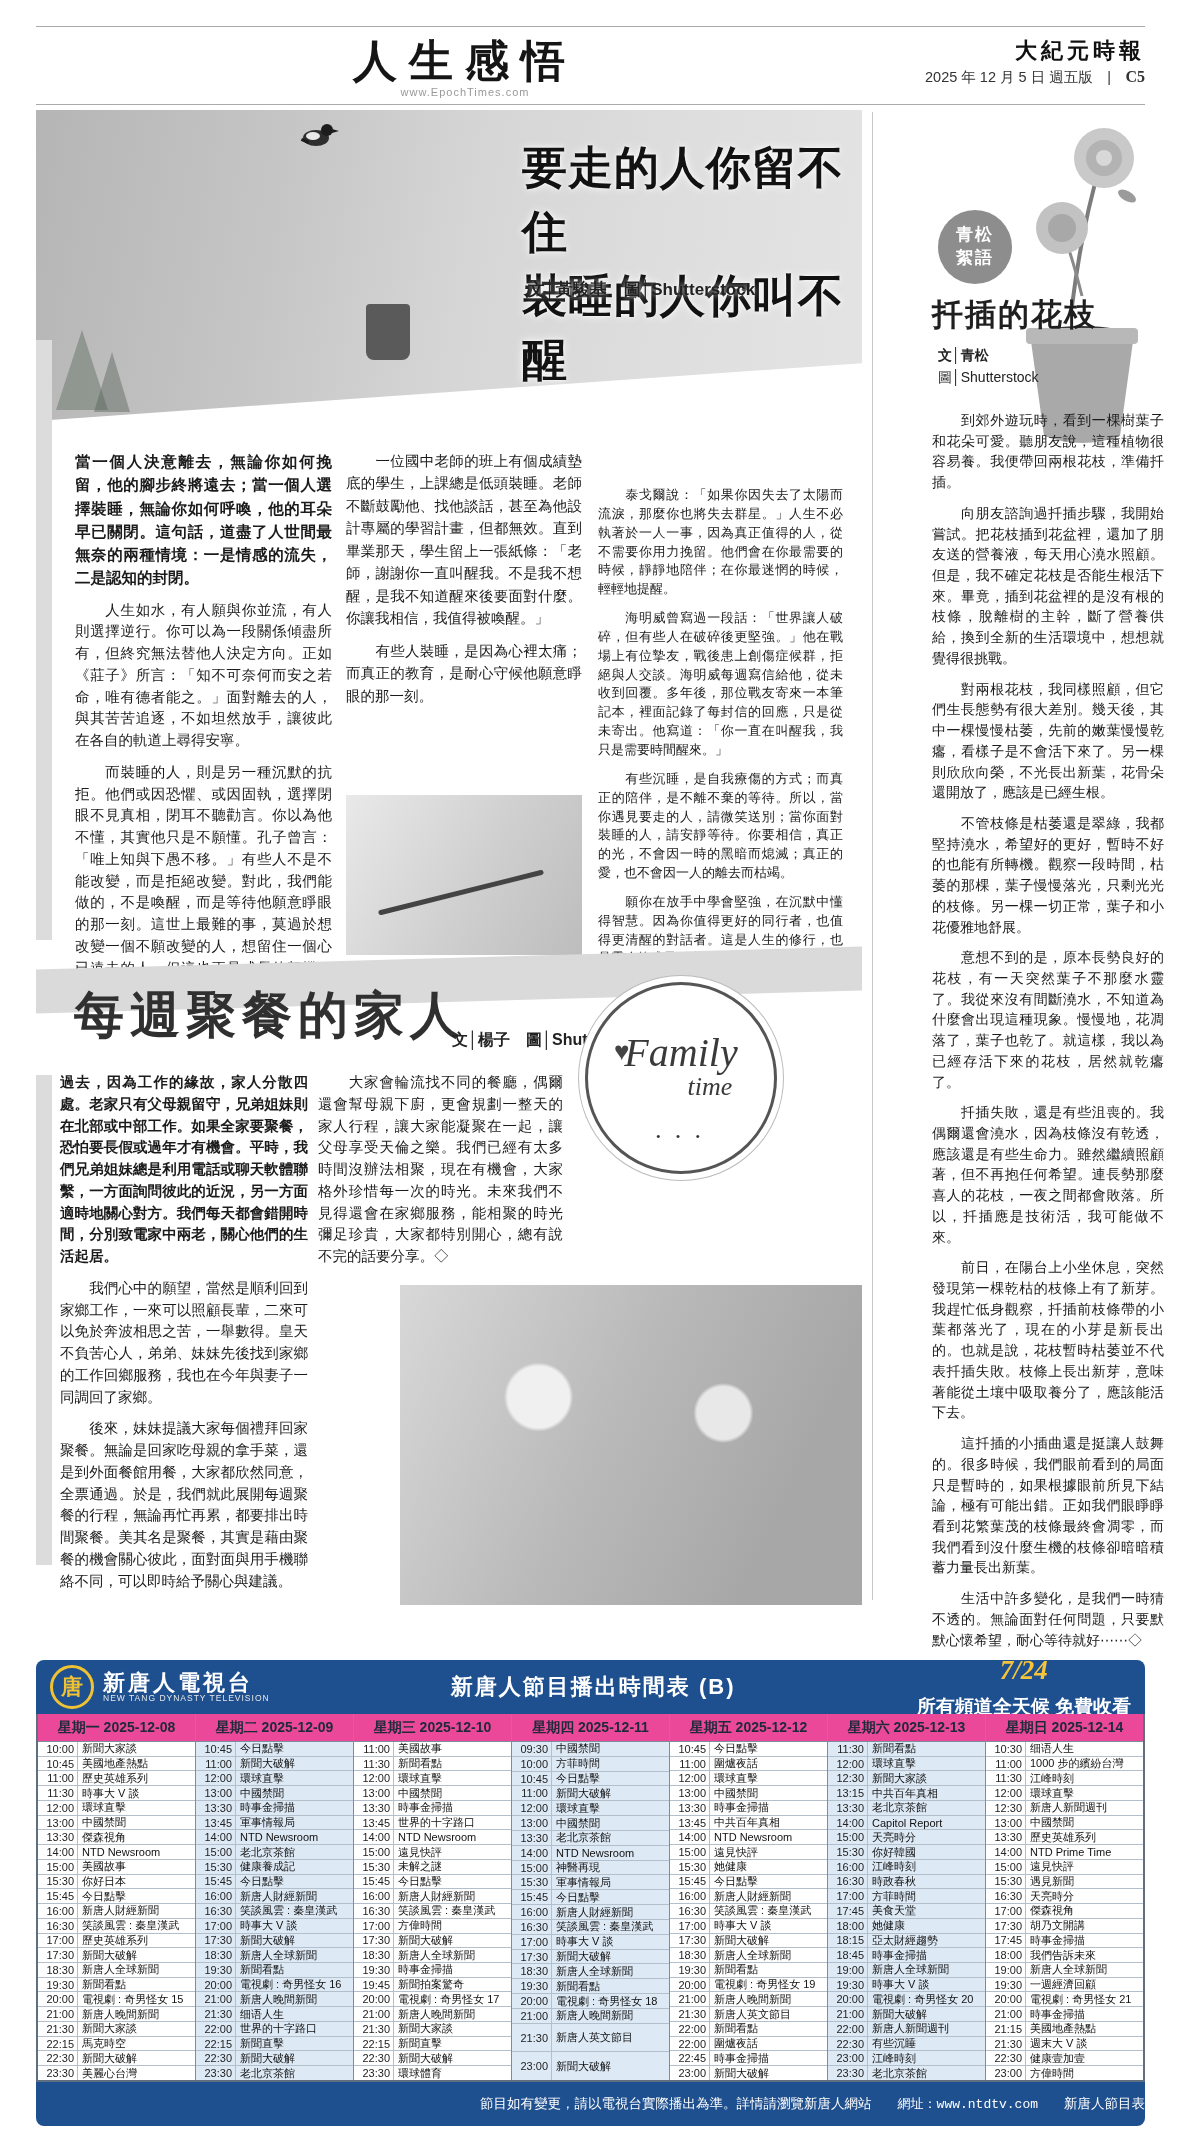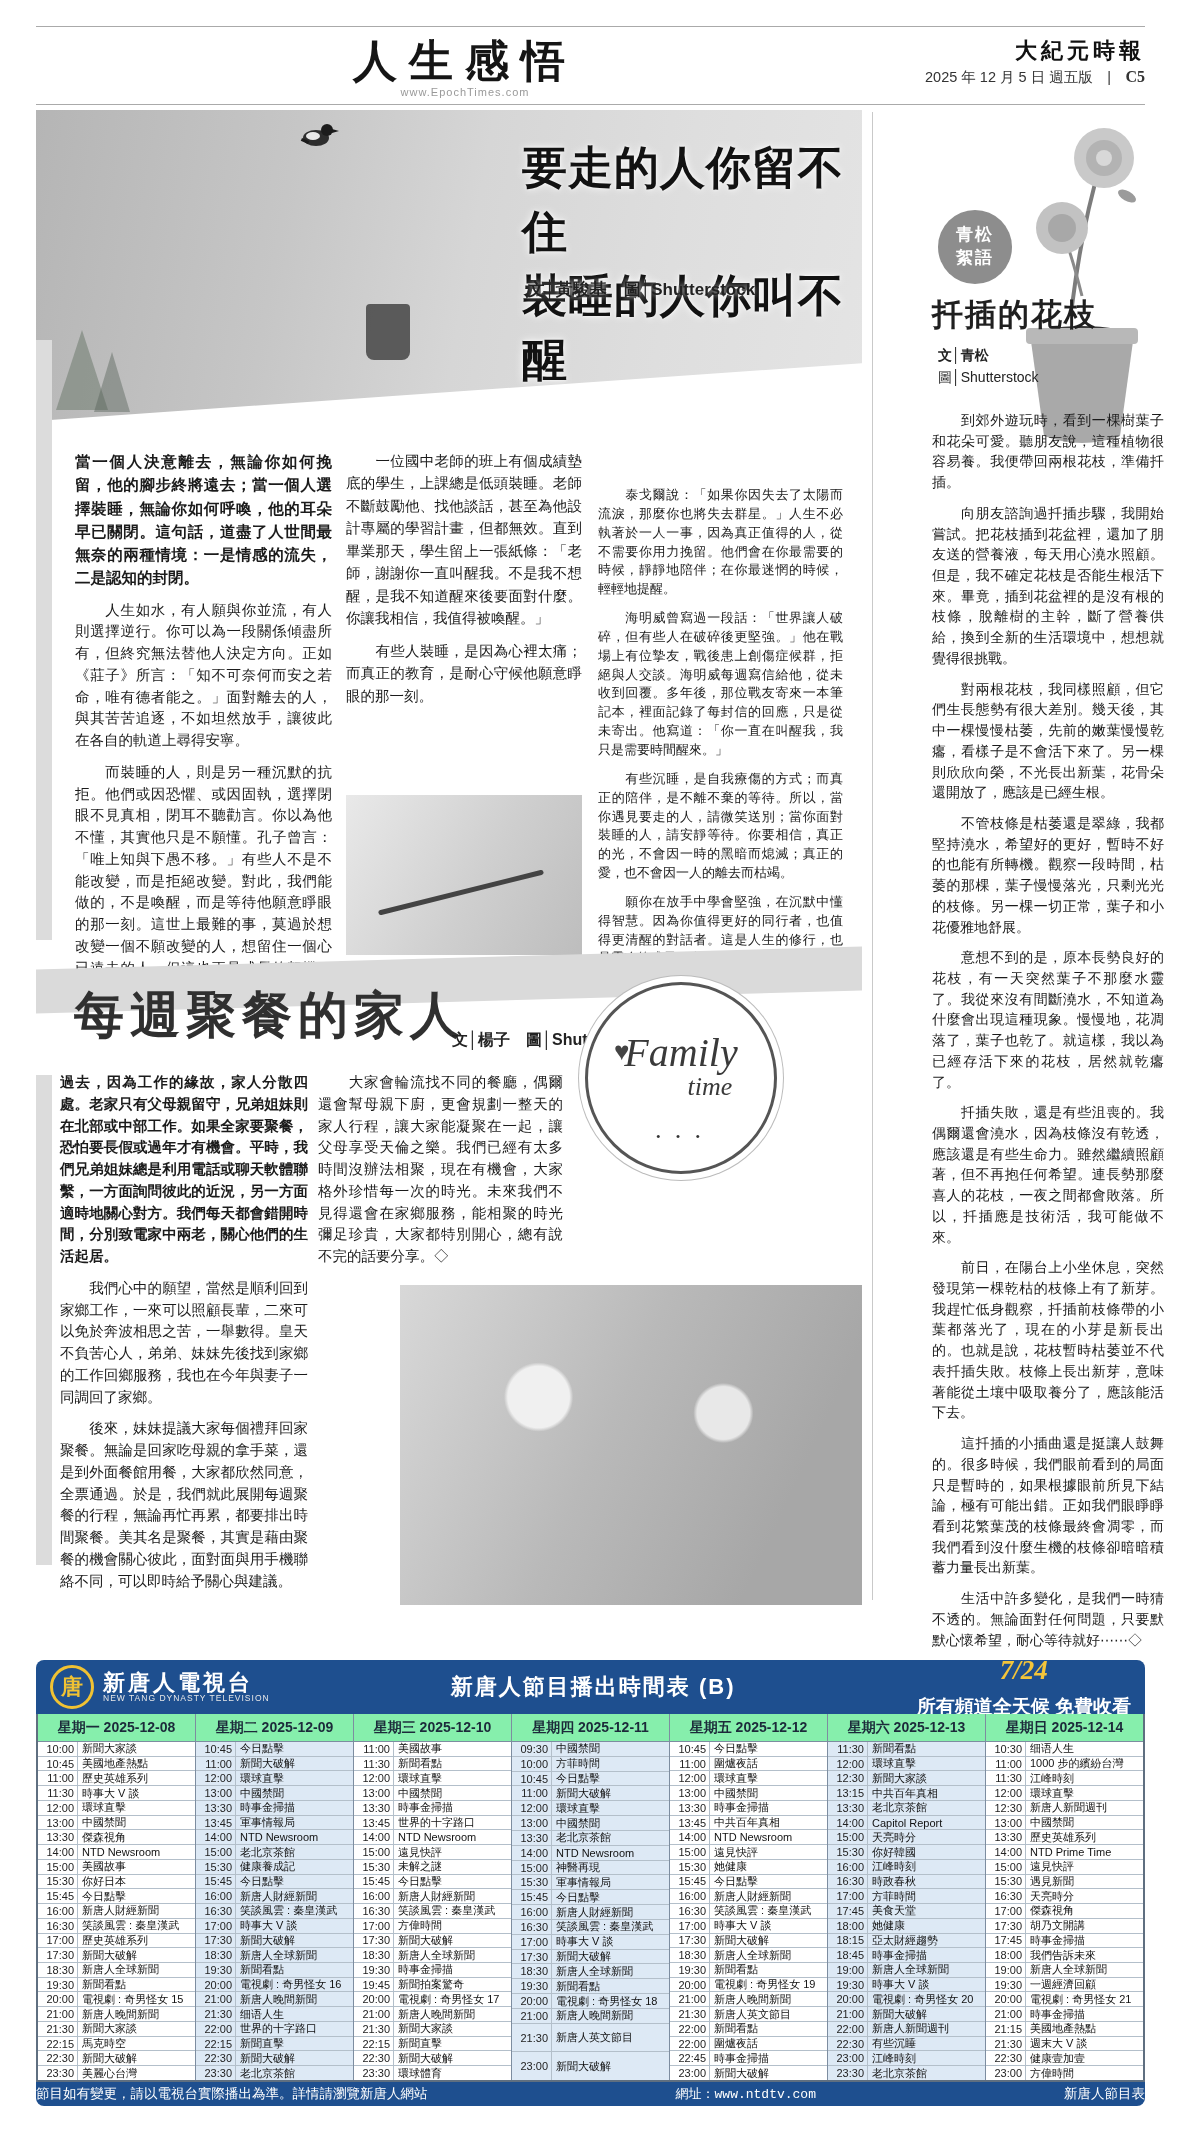--- a/index.html
+++ b/index.html
@@ -91,31 +91,31 @@
   .ntd-name{margin-left:9px;line-height:1.05;}
   .ntd-cn{font-size:22px;font-weight:700;letter-spacing:3px;}
   .ntd-en{font-size:8.5px;letter-spacing:1px;color:#e8e8e8;}
   .sch-title{flex:1;text-align:center;font-size:22px;font-weight:700;letter-spacing:2px;}
   .sch-promo{display:flex;align-items:center;gap:8px;flex-direction:column;}
   .promo-724{font-style:italic;font-weight:700;font-size:27px;color:#f4c53a;font-family:"Liberation Serif",serif;}
   .promo-txt{font-size:19px;font-weight:700;}
   .sch-table{display:flex;border:2px solid #5f6f80;border-top:none;background:#fff;}
   .sch-col{flex:1;border-right:1px solid #7d8da0;display:flex;flex-direction:column;min-width:0;}
   .sch-col:last-child{border-right:none;}
-  .sch-head{height:27px;background:#86efac;border-bottom:1px solid #7d8da0;font-size:14px;font-weight:700;
+  .sch-head{height:27px;background:#ec4899;border-bottom:1px solid #7d8da0;font-size:14px;font-weight:700;
     color:#1c2a3a;display:flex;align-items:center;justify-content:center;white-space:nowrap;}
   .sch-rows{height:338px;display:flex;flex-direction:column;}
   .sch-col.shade .sch-rows{background:#dde9f5;}
   .sch-row{flex:1 1 0;display:flex;align-items:center;border-bottom:1px solid #b3bfca;min-height:0;}
   .sch-row:last-child{border-bottom:none;}
   .sch-time{flex:0 0 36px;font-size:11px;color:#222;text-align:right;padding-right:3px;
     border-right:1px solid #b3bfca;align-self:stretch;display:flex;align-items:center;justify-content:flex-end;}
   .sch-prog{flex:1;font-size:11px;color:#111;padding-left:4px;white-space:nowrap;overflow:hidden;}
-  .sch-footer{height:24px;background:#1e4f8f;border-radius:0 0 8px 8px;color:#fff;font-size:13.5px;
-    display:flex;align-items:center;justify-content:space-between;gap:26px;}
+  .sch-footer{height:44px;background:#1e4f8f;border-radius:0 0 8px 8px;color:#fff;font-size:13.5px;
+    display:flex;align-items:center;justify-content:flex-end;gap:26px;}
   .sch-footer .url{font-family:"Liberation Mono",monospace;font-size:13px;}
 </style>
 </head>
 <body>
 
 <div id="page">
 
   <div class="rule" style="top:26px"></div>
   <div class="sec-title">人生感悟</div>
   <div class="sec-site">www.EpochTimes.com</div>

